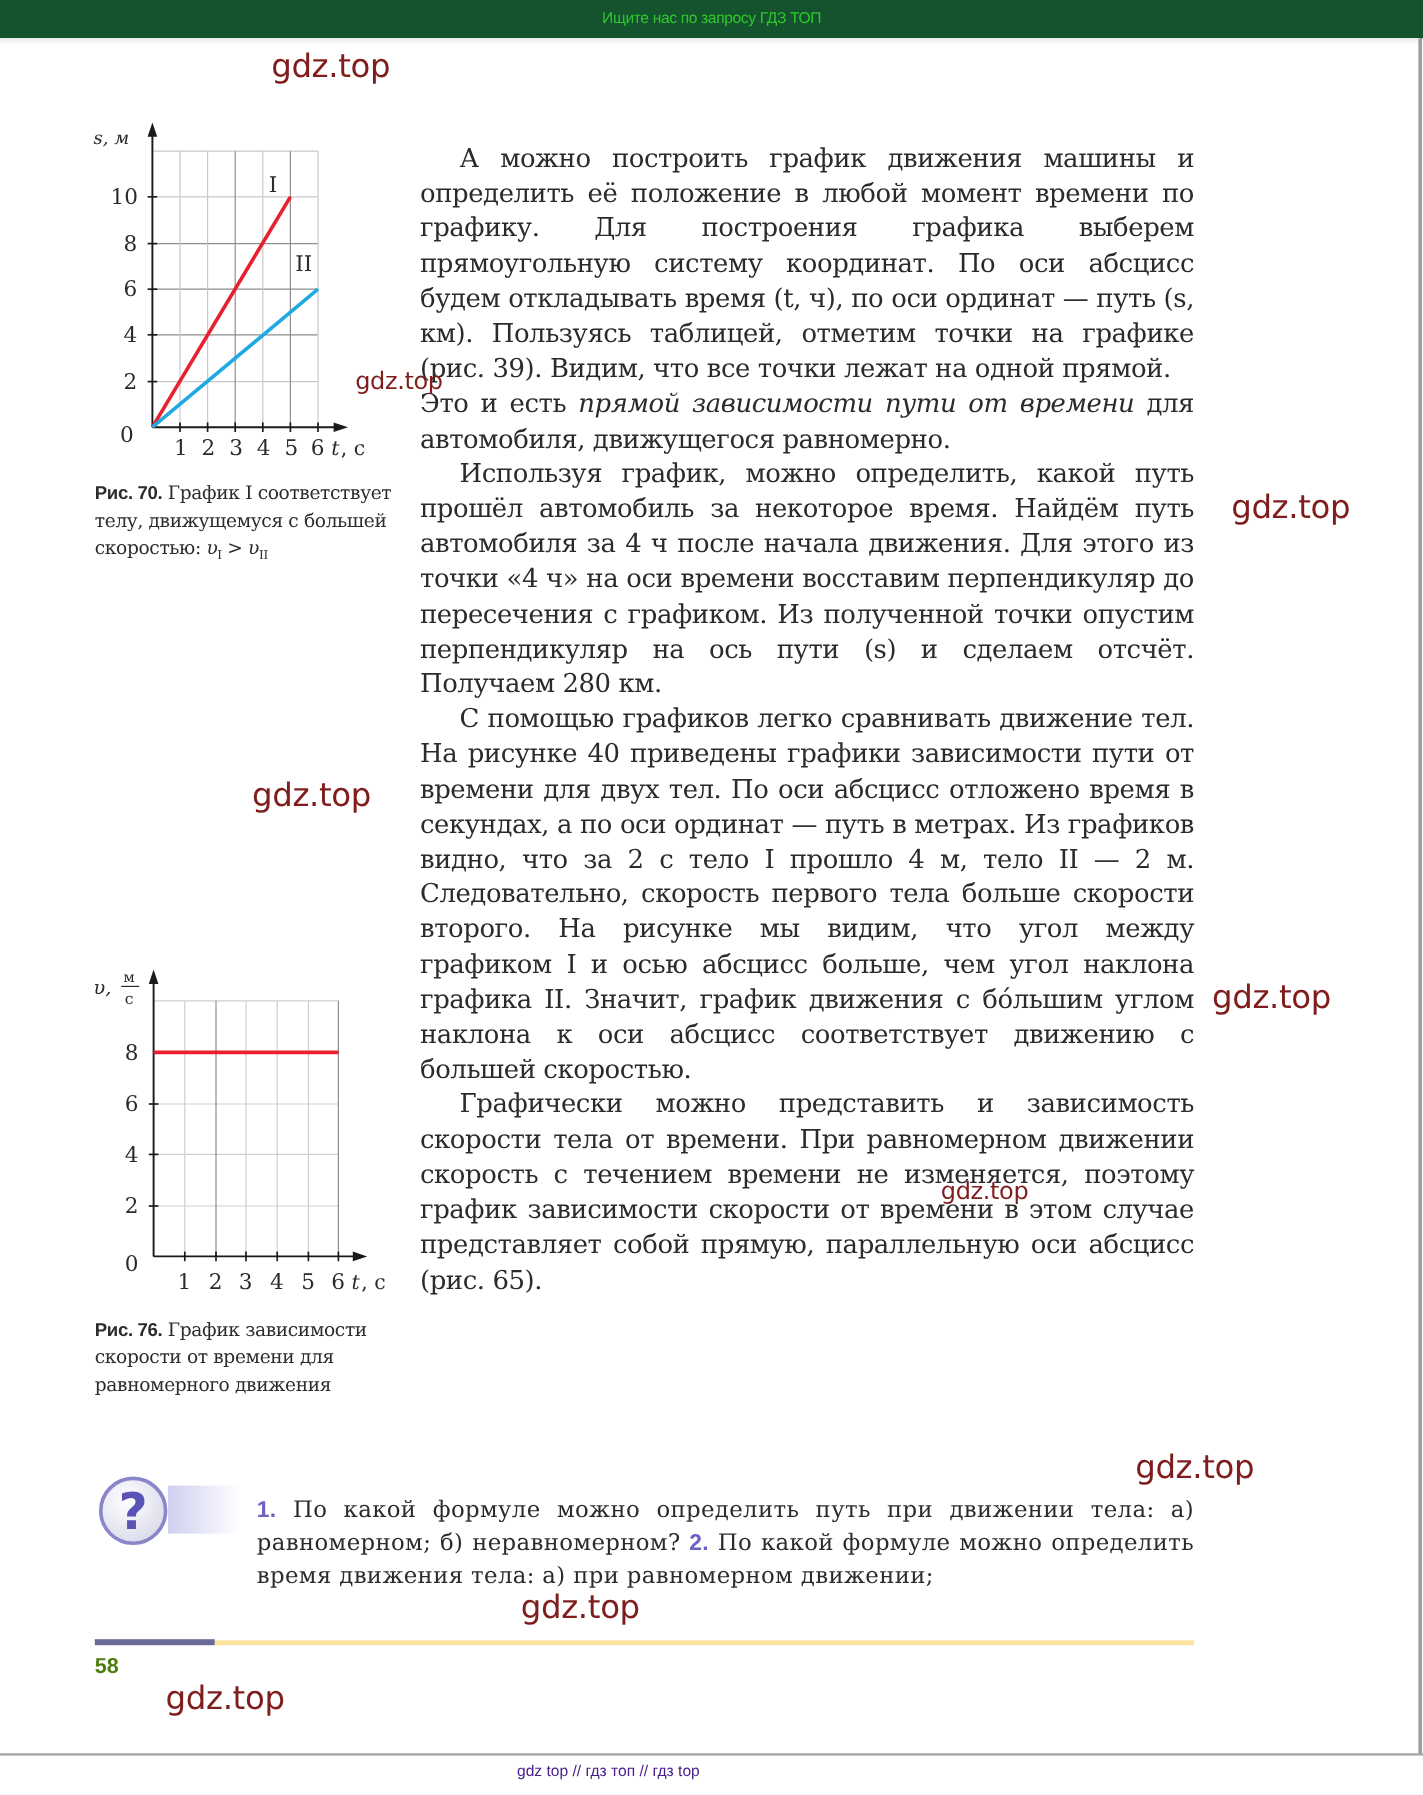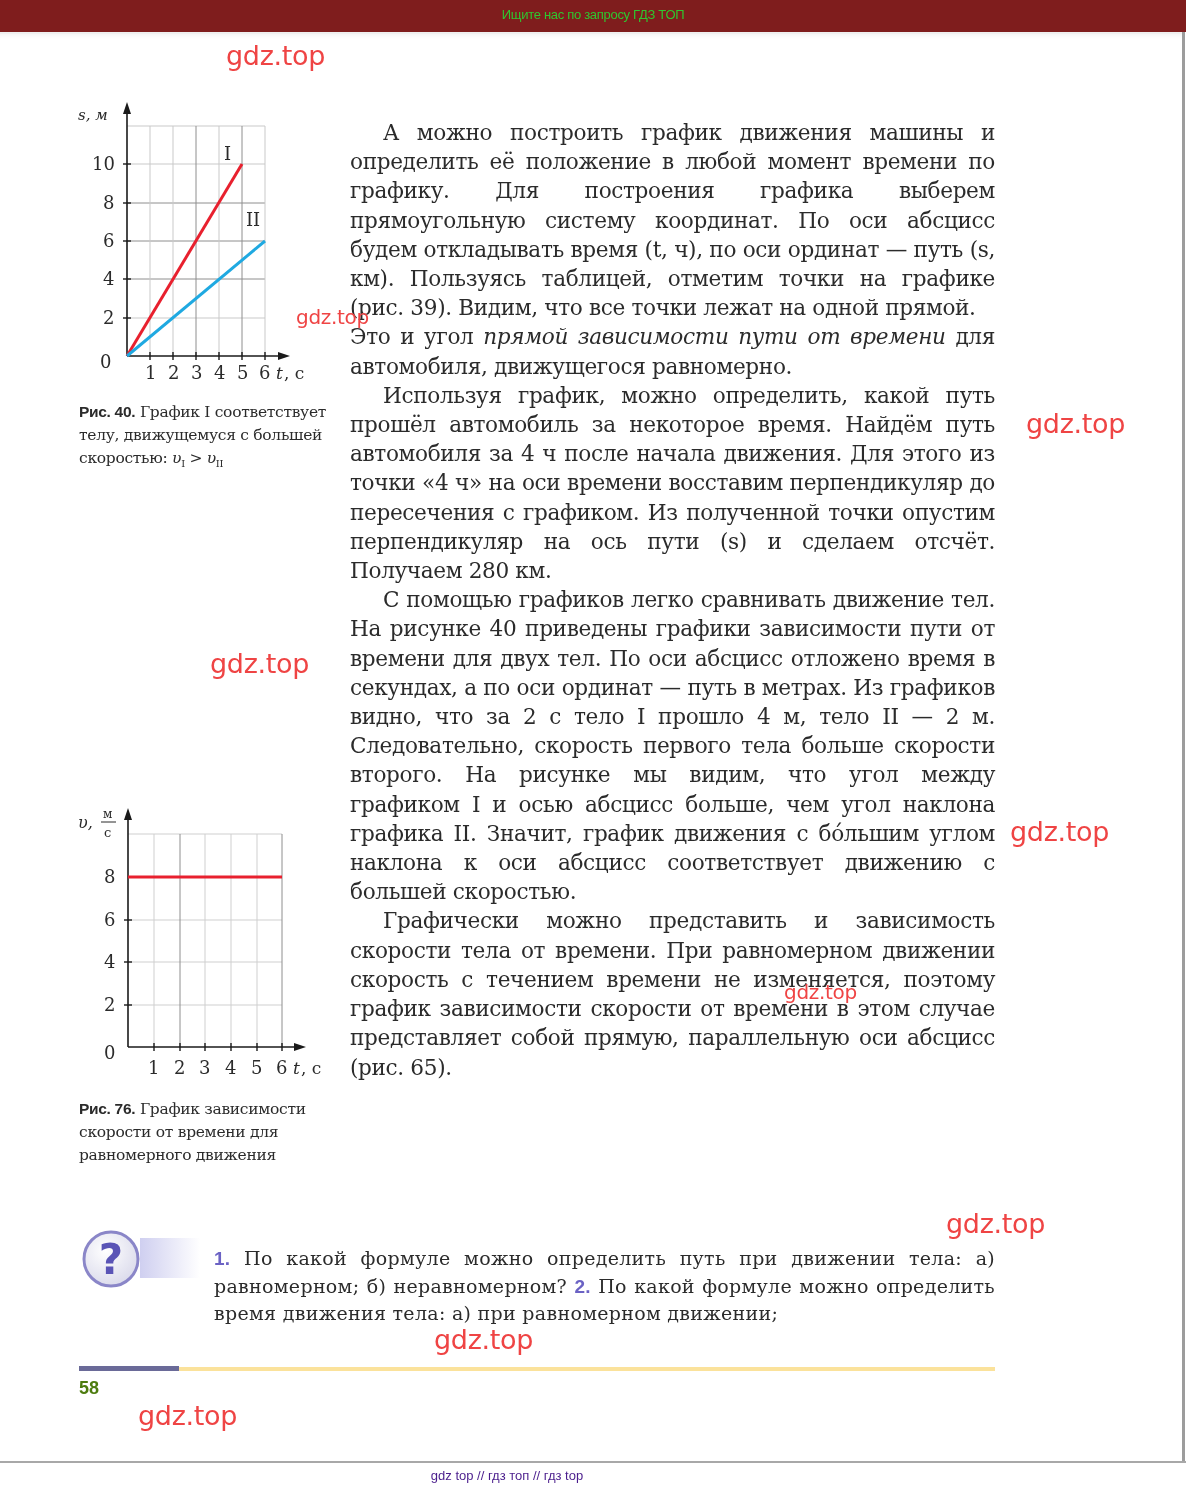--- a/index.html
+++ b/index.html
@@ -1,28 +1,28 @@
 <!DOCTYPE html>
 <html><head>
 <meta charset="utf-8">
 <style>
   html, body { margin:0; padding:0; background:#ffffff; }
   body { width:1186px; height:1496px; position:relative; overflow:hidden;
          font-family:"DejaVu Serif", serif; color:#262626; }
-  .topbar { position:absolute; left:0; top:0; width:1186px; height:32px; background:#7f1d1d;
+  .topbar { position:absolute; left:0; top:0; width:1186px; height:32px; background:#14532d;
             text-align:center; }
   .topbar span { display:inline-block; margin-top:7px; font-family:"Liberation Sans", sans-serif;
                  font-size:13px; color:#2fc72f; letter-spacing:-0.3px; }
   .page { position:absolute; left:0; top:32px; width:1183px; height:1430px; background:#fff;
           border-top:2px solid #efefef; box-shadow: inset 0 6px 6px -6px rgba(0,0,0,0.08); }
   .rborder { position:absolute; left:1182px; top:32px; width:3px; height:1430px; background:#9c9c9c; }
   .bline { position:absolute; left:0; top:1461px; width:1186px; height:2px; background:#a8a8a8; }
   .footer { position:absolute; left:0; top:1468px; width:1014px; text-align:center;
             font-family:"Liberation Sans", sans-serif; font-size:13px; color:#4a1d8c; }
-  .wm { position:absolute; font-family:"DejaVu Sans", sans-serif; color:#ef4444; font-size:27px; letter-spacing:-0.3px; }
+  .wm { position:absolute; font-family:"DejaVu Sans", sans-serif; color:#7f1d1d; font-size:27px; letter-spacing:-0.3px; }
   .wm.small { font-size:20px; }
 
   .text { position:absolute; left:350px; width:645px; font-size:21.6px; line-height:29.2px;
           text-align:justify; color:#2b2b2b; font-family:"DejaVu Serif", serif; letter-spacing:-0.35px; }
   .text p { margin:0; text-indent:33px; }
   .text em { font-style:italic; }
 
   .caption { position:absolute; left:79px; width:250px; font-size:15.5px; line-height:23px;
              color:#2b2b2b; font-family:"DejaVu Serif", serif; letter-spacing:-0.3px; }
   .caption b.lab { font-family:"Liberation Sans", sans-serif; font-weight:bold; }
@@ -103,21 +103,21 @@
   <text x="214" y="379" font-size="18">4</text>
   <text x="237" y="379" font-size="18">5</text>
   <text x="259" y="379" font-size="18">6</text>
   <text x="276" y="379" font-size="17" font-style="italic">t</text>
   <text x="284" y="379" font-size="17">, с</text>
   <text x="224" y="160" font-size="18">I</text>
   <text x="246" y="226" font-size="18">II</text>
 </svg>
 
 <div class="caption" style="top:400px;">
-  <b class="lab">Рис. 40.</b><span> График I соответствует телу, движущемуся с большей скоростью: </span><i>υ</i><sub style="font-size:10px">I</sub><span> &gt; </span><i>υ</i><sub style="font-size:10px">II</sub>
+  <b class="lab">Рис. 70.</b><span> График I соответствует телу, движущемуся с большей скоростью: </span><i>υ</i><sub style="font-size:10px">I</sub><span> &gt; </span><i>υ</i><sub style="font-size:10px">II</sub>
 </div>
 
 <svg style="position:absolute;left:70px;top:795px;" width="270" height="290" viewBox="70 795 270 290">
   <g stroke="#cfcfcf" stroke-width="1">
     <line x1="128" y1="834" x2="282" y2="834"></line>
     <line x1="128" y1="920" x2="282" y2="920"></line>
     <line x1="128" y1="962" x2="282" y2="962"></line>
     <line x1="128" y1="1005" x2="282" y2="1005"></line>
     <line x1="154" y1="834" x2="154" y2="1047"></line>
     <line x1="180" y1="834" x2="180" y2="1047" stroke="#8e8e8e"></line>
@@ -162,21 +162,21 @@
   <text x="293" y="1074" font-size="17" font-style="italic">t</text>
   <text x="301" y="1074" font-size="17">, с</text>
 </svg>
 
 <div class="caption" style="top:1097px;">
   <b class="lab">Рис. 76.</b><span> График зависимости скорости от времени для равномерного движения</span>
 </div>
 
 <div class="text" style="top:118px;">
   <p>А можно построить график движения машины и определить её положение в любой момент времени по графику. Для построения графика выберем прямоугольную систему координат. По оси абсцисс будем откладывать время (t, ч), по оси ординат — путь (s, км). Пользуясь таблицей, отметим точки на графике (рис. 39). Видим, что все точки лежат на одной прямой.</p>
-  <p style="text-indent:0"><span>Это и угол </span><em>прямой зависимости пути от времени</em><span> для автомобиля, движущегося равномерно.</span></p>
+  <p style="text-indent:0"><span>Это и есть </span><em>прямой зависимости пути от времени</em><span> для автомобиля, движущегося равномерно.</span></p>
   <p>Используя график, можно определить, какой путь прошёл автомобиль за некоторое время. Найдём путь автомобиля за 4 ч после начала движения. Для этого из точки «4 ч» на оси времени восставим перпендикуляр до пересечения с графиком. Из полученной точки опустим перпендикуляр на ось пути (s) и сделаем отсчёт. Получаем 280 км.</p>
   <p>С помощью графиков легко сравнивать движение тел. На рисунке 40 приведены графики зависимости пути от времени для двух тел. По оси абсцисс отложено время в секундах, а по оси ординат — путь в метрах. Из графиков видно, что за 2 с тело I прошло 4 м, тело II — 2 м. Следовательно, скорость первого тела больше скорости второго. На рисунке мы видим, что угол между графиком I и осью абсцисс больше, чем угол наклона графика II. Значит, график движения с бóльшим углом наклона к оси абсцисс соответствует движению с большей скоростью.</p>
   <p>Графически можно представить и зависимость скорости тела от времени. При равномерном движении скорость с течением времени не изменяется, поэтому график зависимости скорости от времени в этом случае представляет собой прямую, параллельную оси абсцисс (рис. 65).</p>
 </div>
 
 <div class="qband"></div>
 <svg class="qicon" viewBox="0 0 70 58">
   <defs>
     <radialGradient id="qg" cx="40%" cy="35%" r="65%">
       <stop offset="0%" stop-color="#ffffff"></stop>

